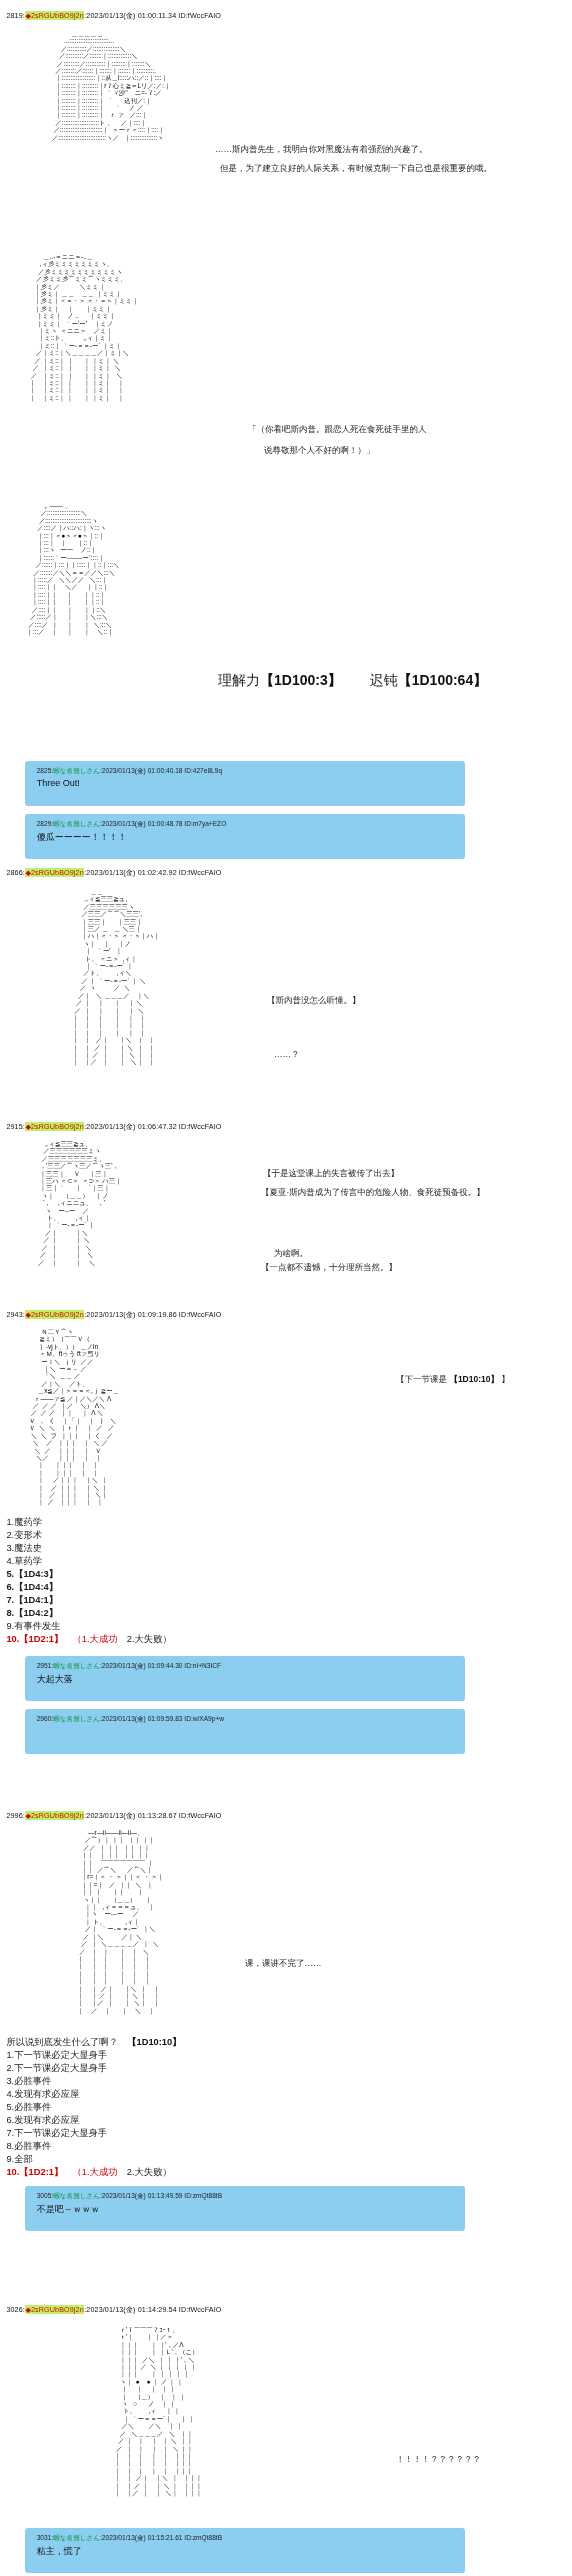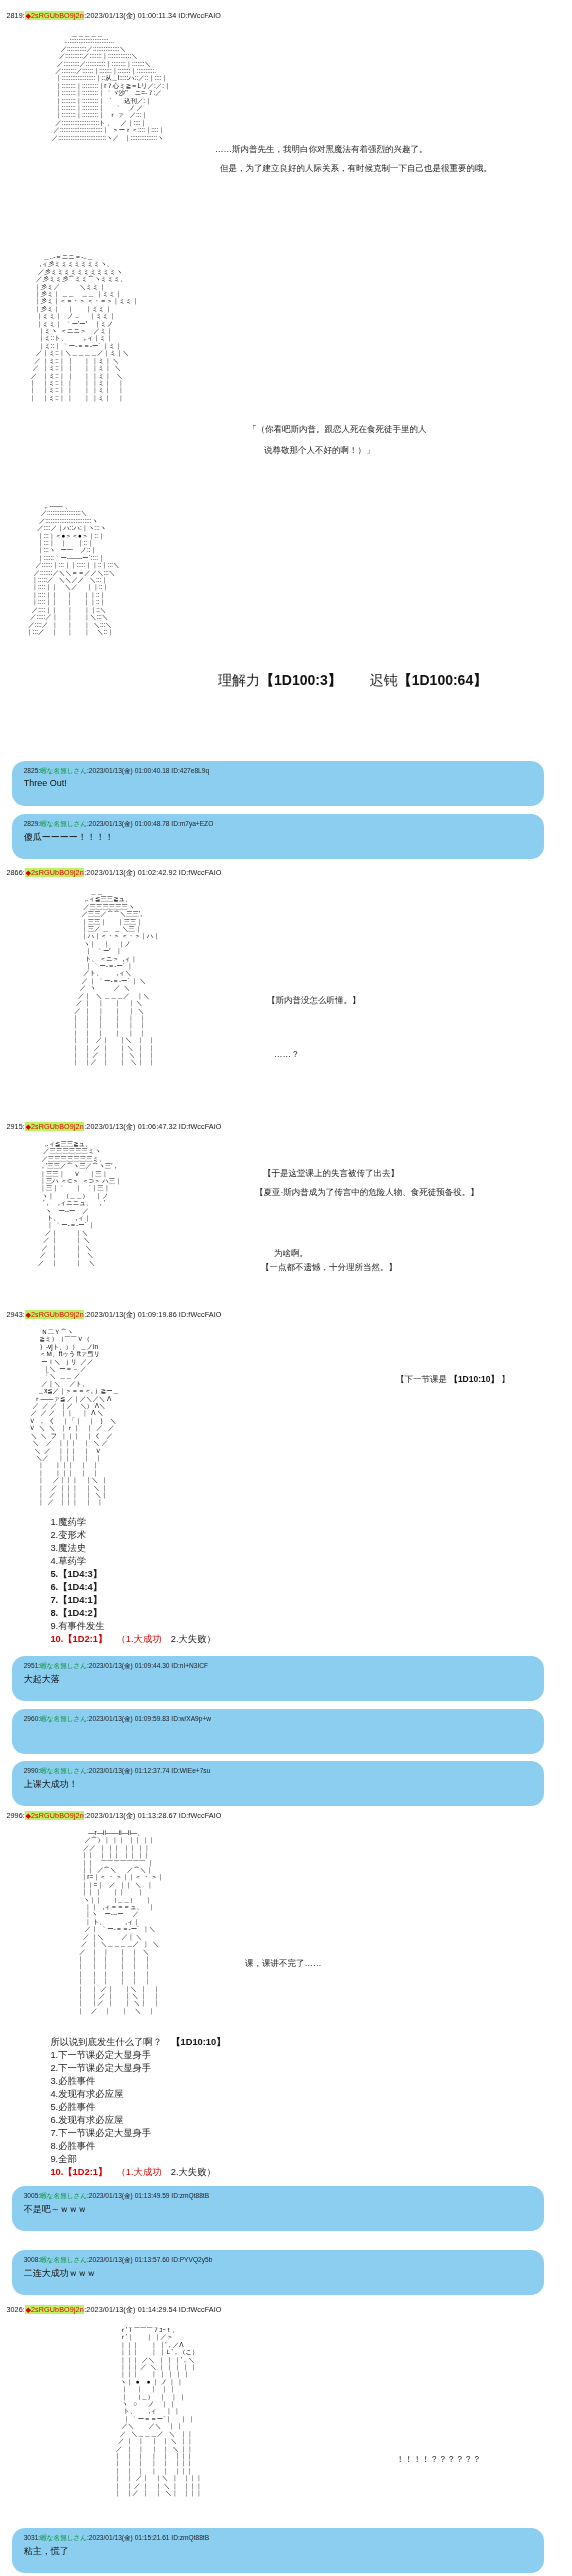--- a/index.html
+++ b/index.html
@@ -12,28 +12,28 @@
   
   .aa{font-size:6.4px;line-height:7.4px;color:#000;white-space:pre;margin:0;
       font-family:"Liberation Sans","DejaVu Sans",sans-serif;}
   
   .dlg{font-size:8.5px;color:#222;white-space:nowrap;}
   .dice{font-weight:bold;color:#111;}
   
   .stats{font-size:14px;color:#222;white-space:nowrap;}
   
   .lst{font-size:9.3px;color:#222;}
-  .lst .li{line-height:13px;white-space:pre;margin-left:44px;}
+  .lst .li{line-height:13px;white-space:pre;}
   .lst .li.b{font-weight:bold;}
   .lst .li.red{color:#d40000;}
   .lst .li.red b{color:#d40000;}
   .lst .li .blk{color:#222;}
   .lst .li.q .dice{font-weight:bold;}
   
-  .rp{left:12px;width:532px;height:45px;background:#8bcef0;border-radius:13px;
+  .rp{left:25px;width:440px;height:45px;background:#8bcef0;border-radius:3px;
       box-sizing:border-box;padding:5.8px 9.5px 0 11.7px;}
   .rp-hdr{font-size:6.6px;color:#222;white-space:nowrap;}
   .rp-hdr .nm{color:#0b8f2f;}
   .rp-txt{font-size:9px;color:#111;margin-top:2.6px;white-space:nowrap;}
   
   #h2819{left:6.4px;top:10.6px;}
   #a2819-1{left:50px;top:30px;}
   #d2819-1{left:215px;top:144px;}
   #d2819-2{left:220px;top:163px;}
   #a2819-2{left:29px;top:253px;}
@@ -43,21 +43,21 @@
   #s2819{left:218px;top:672px;}
   #r2825{top:761px;}
   #r2829{top:814px;}
   #h2866{left:6.4px;top:868px;}
   #a2866{left:69px;top:888px;}
   #d2866-1{left:267px;top:995px;}
   #d2866-2{left:274px;top:1049px;}
   #h2915{left:6.4px;top:1122px;}
   #a2915{left:29px;top:1140px;}
   #d2915-1{left:263px;top:1168px;}
-  #d2915-2{left:255px;top:1187px;}
+  #d2915-2{left:261px;top:1187px;}
   #d2915-3{left:274px;top:1232px;margin-top:16px;}
   #d2915-4{left:261px;top:1262px;}
   #h2943{left:6.4px;top:1310px;}
   #a2943{left:20px;top:1328px;}
   #d2943-1{left:396px;top:1374px;}
   #l2943{left:6.4px;top:1516px;}
   #r2951{top:1656px;}
   #r2960{top:1709px;}
   #r2990{top:1761px;}
   #h2996{left:6.4px;top:1811px;}
@@ -236,24 +236,20 @@
     <div class="li red"><b>10.【1D2:1】</b><span>　（1.大成功</span><span class="blk">　2.大失败）</span></div>
   </div>
 
   <div class="rp abs" id="r2951">
     <div class="rp-hdr"><span>2951:</span><span class="nm">暇な名無しさん</span><span>:2023/01/13(金) 01:09:44.30 ID:nI+N3ICF</span></div>
     <div class="rp-txt">大起大落</div>
   </div>
   <div class="rp abs" id="r2960">
     <div class="rp-hdr"><span>2960:</span><span class="nm">暇な名無しさん</span><span>:2023/01/13(金) 01:09:59.83 ID:w/XA9p+w</span></div>
   </div>
-  <div class="rp abs" id="r2990">
-    <div class="rp-hdr"><span>2990:</span><span class="nm">暇な名無しさん</span><span>:2023/01/13(金) 01:12:37.74 ID:WIEe+7su</span></div>
-    <div class="rp-txt">上课大成功！</div>
-  </div>
 
   <div class="op-hdr abs" id="h2996"><span>2996:</span><span class="trip">◆2sRGUbBO9j2n</span><span>:2023/01/13(金) 01:13:28.67 ID:fWccFAIO</span></div>
   <pre class="aa abs" id="a2996">        ―r―ii――ii―ii―、
       ／⌒）｜ ｜｜  ｜｜ ｜｜
      ／／  ｜ ｜｜  ｜｜ ｜｜
     ｜｜   ｜ ｜｜  ｜｜ ｜｜
     ｜｜    ￣￣￣￣￣￣￣ ｜
     ｜｜  ／⌒＼      ／⌒＼｜
     ｜r=｜＜ ・ ＞｜｜＜ ・ ＞｜
     ｜｜=｜   ／  ｜｜  ＼   ｜
@@ -286,24 +282,20 @@
     <div class="li">7.下一节课必定大显身手</div>
     <div class="li">8.必胜事件</div>
     <div class="li">9.全部</div>
     <div class="li red"><b>10.【1D2:1】</b><span>　（1.大成功</span><span class="blk">　2.大失败）</span></div>
   </div>
 
   <div class="rp abs" id="r3005">
     <div class="rp-hdr"><span>3005:</span><span class="nm">暇な名無しさん</span><span>:2023/01/13(金) 01:13:49.59 ID:zmQt88tB</span></div>
     <div class="rp-txt">不是吧～ｗｗｗ</div>
   </div>
-  <div class="rp abs" id="r3008">
-    <div class="rp-hdr"><span>3008:</span><span class="nm">暇な名無しさん</span><span>:2023/01/13(金) 01:13:57.60 ID:PYVQ2y5b</span></div>
-    <div class="rp-txt">二连大成功ｗｗｗ</div>
-  </div>
 
   <div class="op-hdr abs" id="h3026"><span>3026:</span><span class="trip">◆2sRGUbBO9j2n</span><span>:2023/01/13(金) 01:14:29.54 ID:fWccFAIO</span></div>
   <pre class="aa abs" id="a3026">      ｒ'Ｔ￣￣￣７ｺｰｔ、
       ｒ'｜       ｜ ｜／＞
       ｜｜｜       ｜ ｜'，／Λ
       ｜｜｜       ｜ ｜Ｌ'，（こ）
       ｜｜｜  ／＼  ｜ ｜ ｜'，＼
       ｜｜｜ ／  ＼ ｜ ｜ ｜ ｜ ｜
       ｜｜｜       ｜ ｜ ｜ ｜ ｜
       ヽ｜  ●    ● ｜ ノ ｜ ｜

